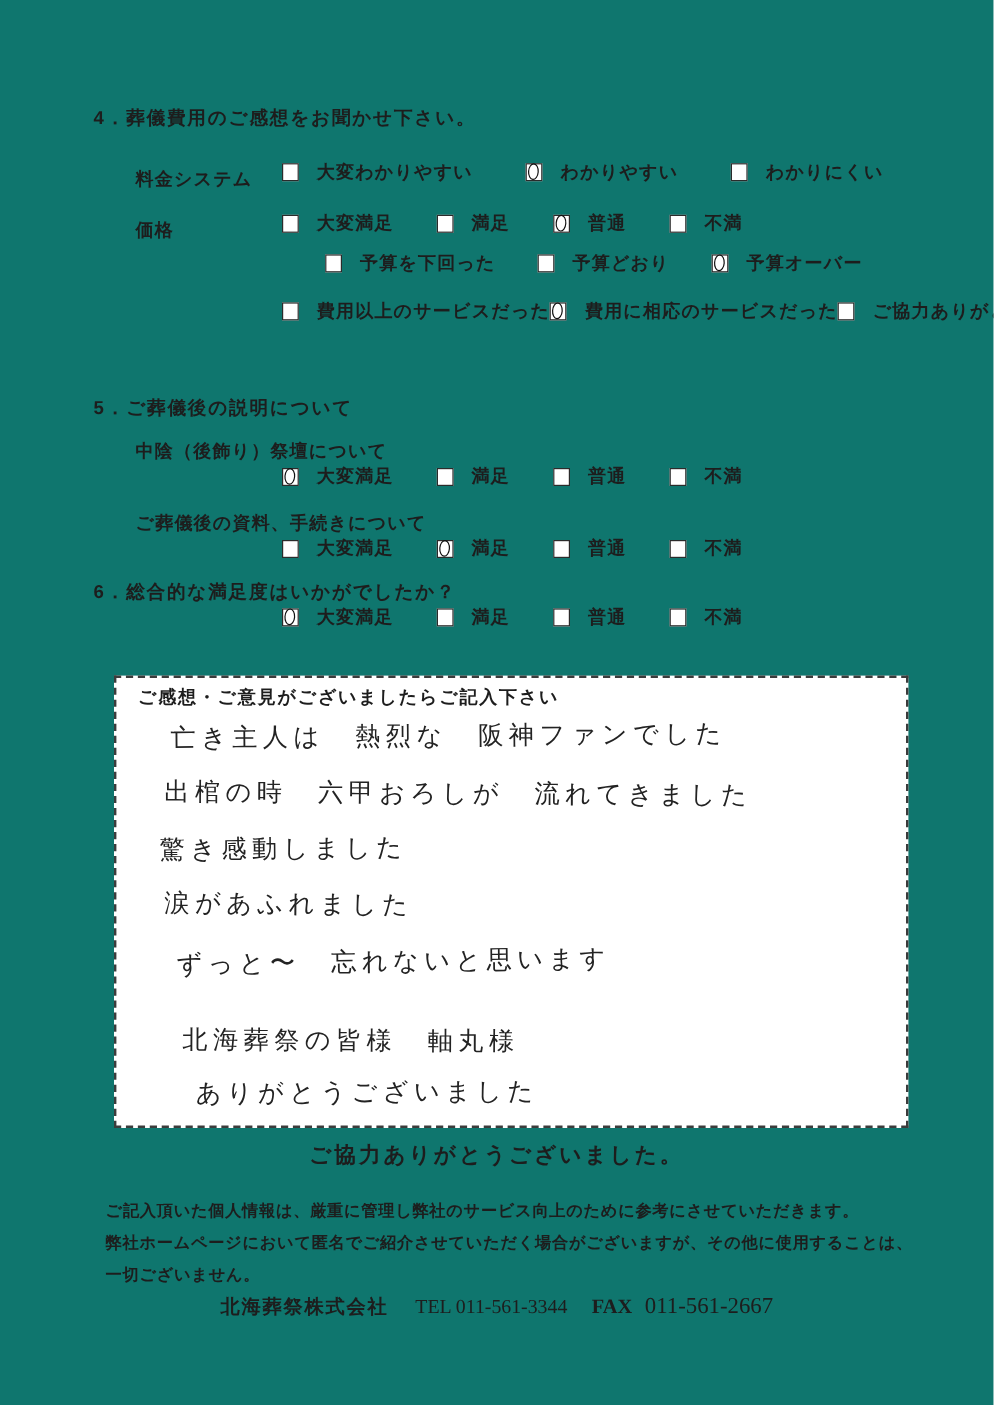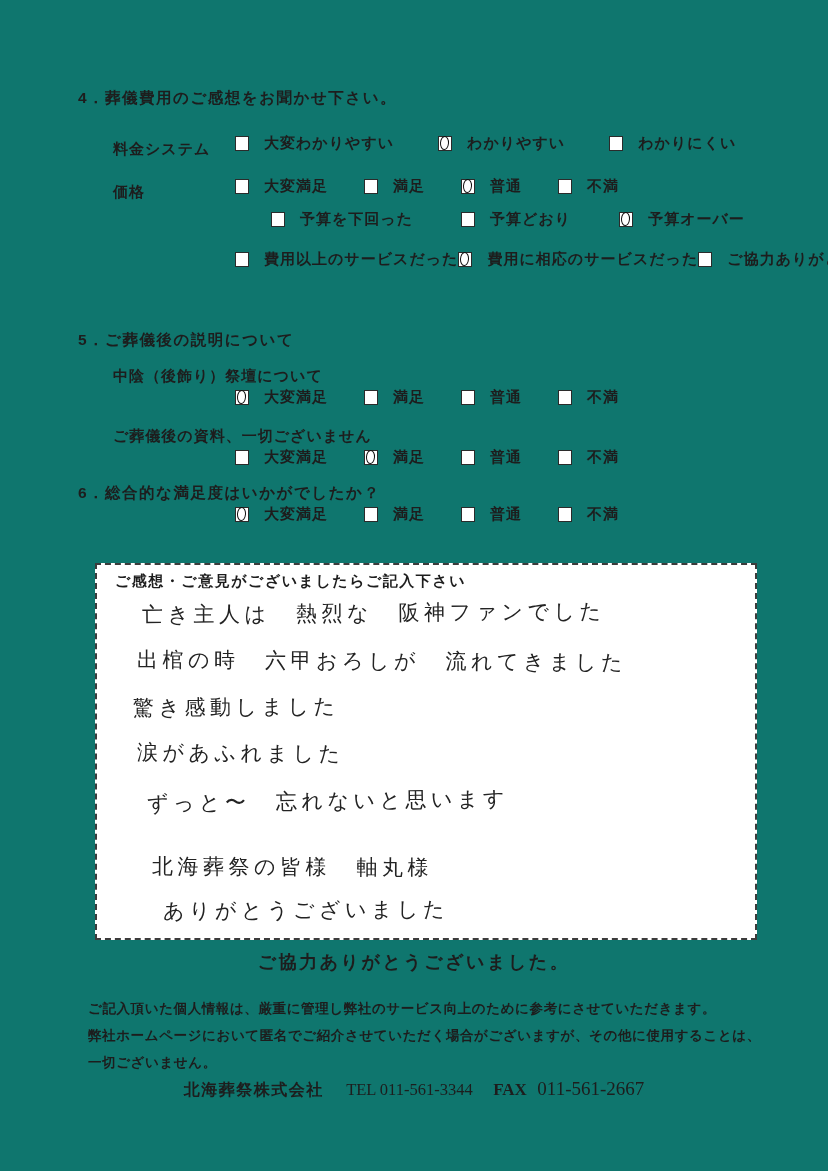--- a/index.html
+++ b/index.html
@@ -8,21 +8,21 @@
     font-family:"Liberation Sans","DejaVu Sans",sans-serif;
     color:#1d1d1d; overflow:hidden;
   }
   .abs { position:absolute; }
   .q-title { font-size:15.5px; font-weight:600; letter-spacing:1.5px; white-space:nowrap; }
   .row { display:flex; align-items:center; }
   .row-label { width:122px; font-size:15px; font-weight:600; letter-spacing:1px; flex:none;margin-top:12px; }
   .opts { display:flex; align-items:center; }
   .g36 { column-gap:36px; }
   .g44 { column-gap:44px; }
-  .g48 { column-gap:48px;padding-left:36px; }
+  .g48 { column-gap:35px;padding-left:36px; }
   .opt { display:flex; align-items:center; column-gap:15px; }
   .opt-label { font-size:15px; font-weight:600; letter-spacing:1px; white-space:nowrap; }
   .checkbox {
     position:relative; width:12px; height:13px;
     border:1.7px solid #2b2b2b; flex:none; background:#fff;
   }
   .checkbox.checked::after {
     content:""; position:absolute; left:0.5px; top:-1.5px;
     width:7px; height:12px; border:1.8px solid #101010;
     border-radius:50%; transform:rotate(4deg);
@@ -138,21 +138,21 @@
     <span class="opt">
       <span class="checkbox"></span>
       <span class="opt-label">普通</span>
     </span>
     <span class="opt">
       <span class="checkbox"></span>
       <span class="opt-label">不満</span>
     </span>
   </div>
 
-  <div class="abs sub-label" style="left:113px; top:427px;">ご葬儀後の資料、一切ございません</div>
+  <div class="abs sub-label" style="left:113px; top:427px;">ご葬儀後の資料、手続きについて</div>
   <div class="abs opts g36" style="left:235px; top:448px;">
     <span class="opt">
       <span class="checkbox"></span>
       <span class="opt-label">大変満足</span>
     </span>
     <span class="opt">
       <span class="checkbox checked"></span>
       <span class="opt-label">満足</span>
     </span>
     <span class="opt">

